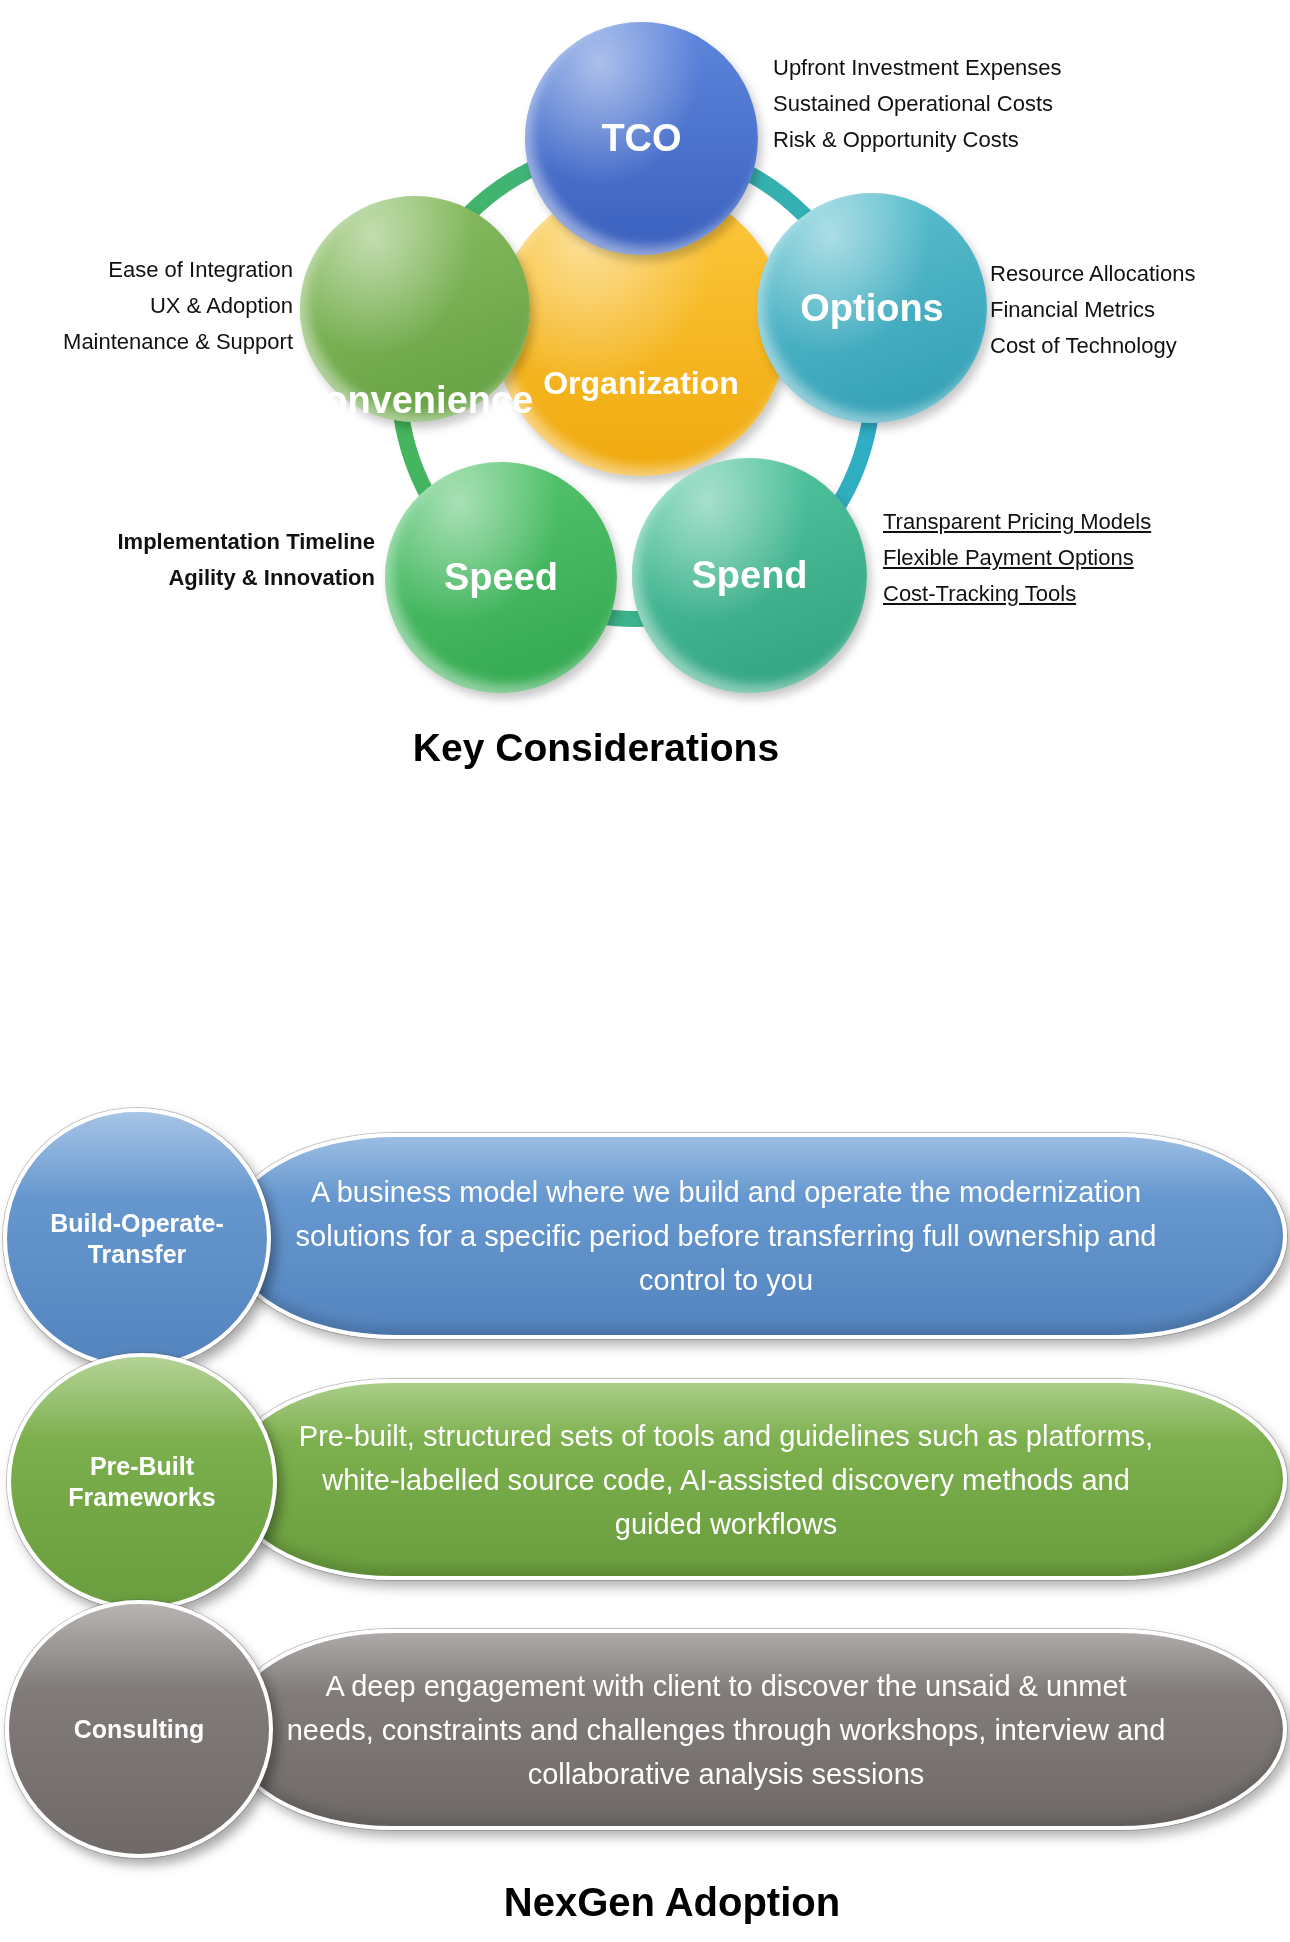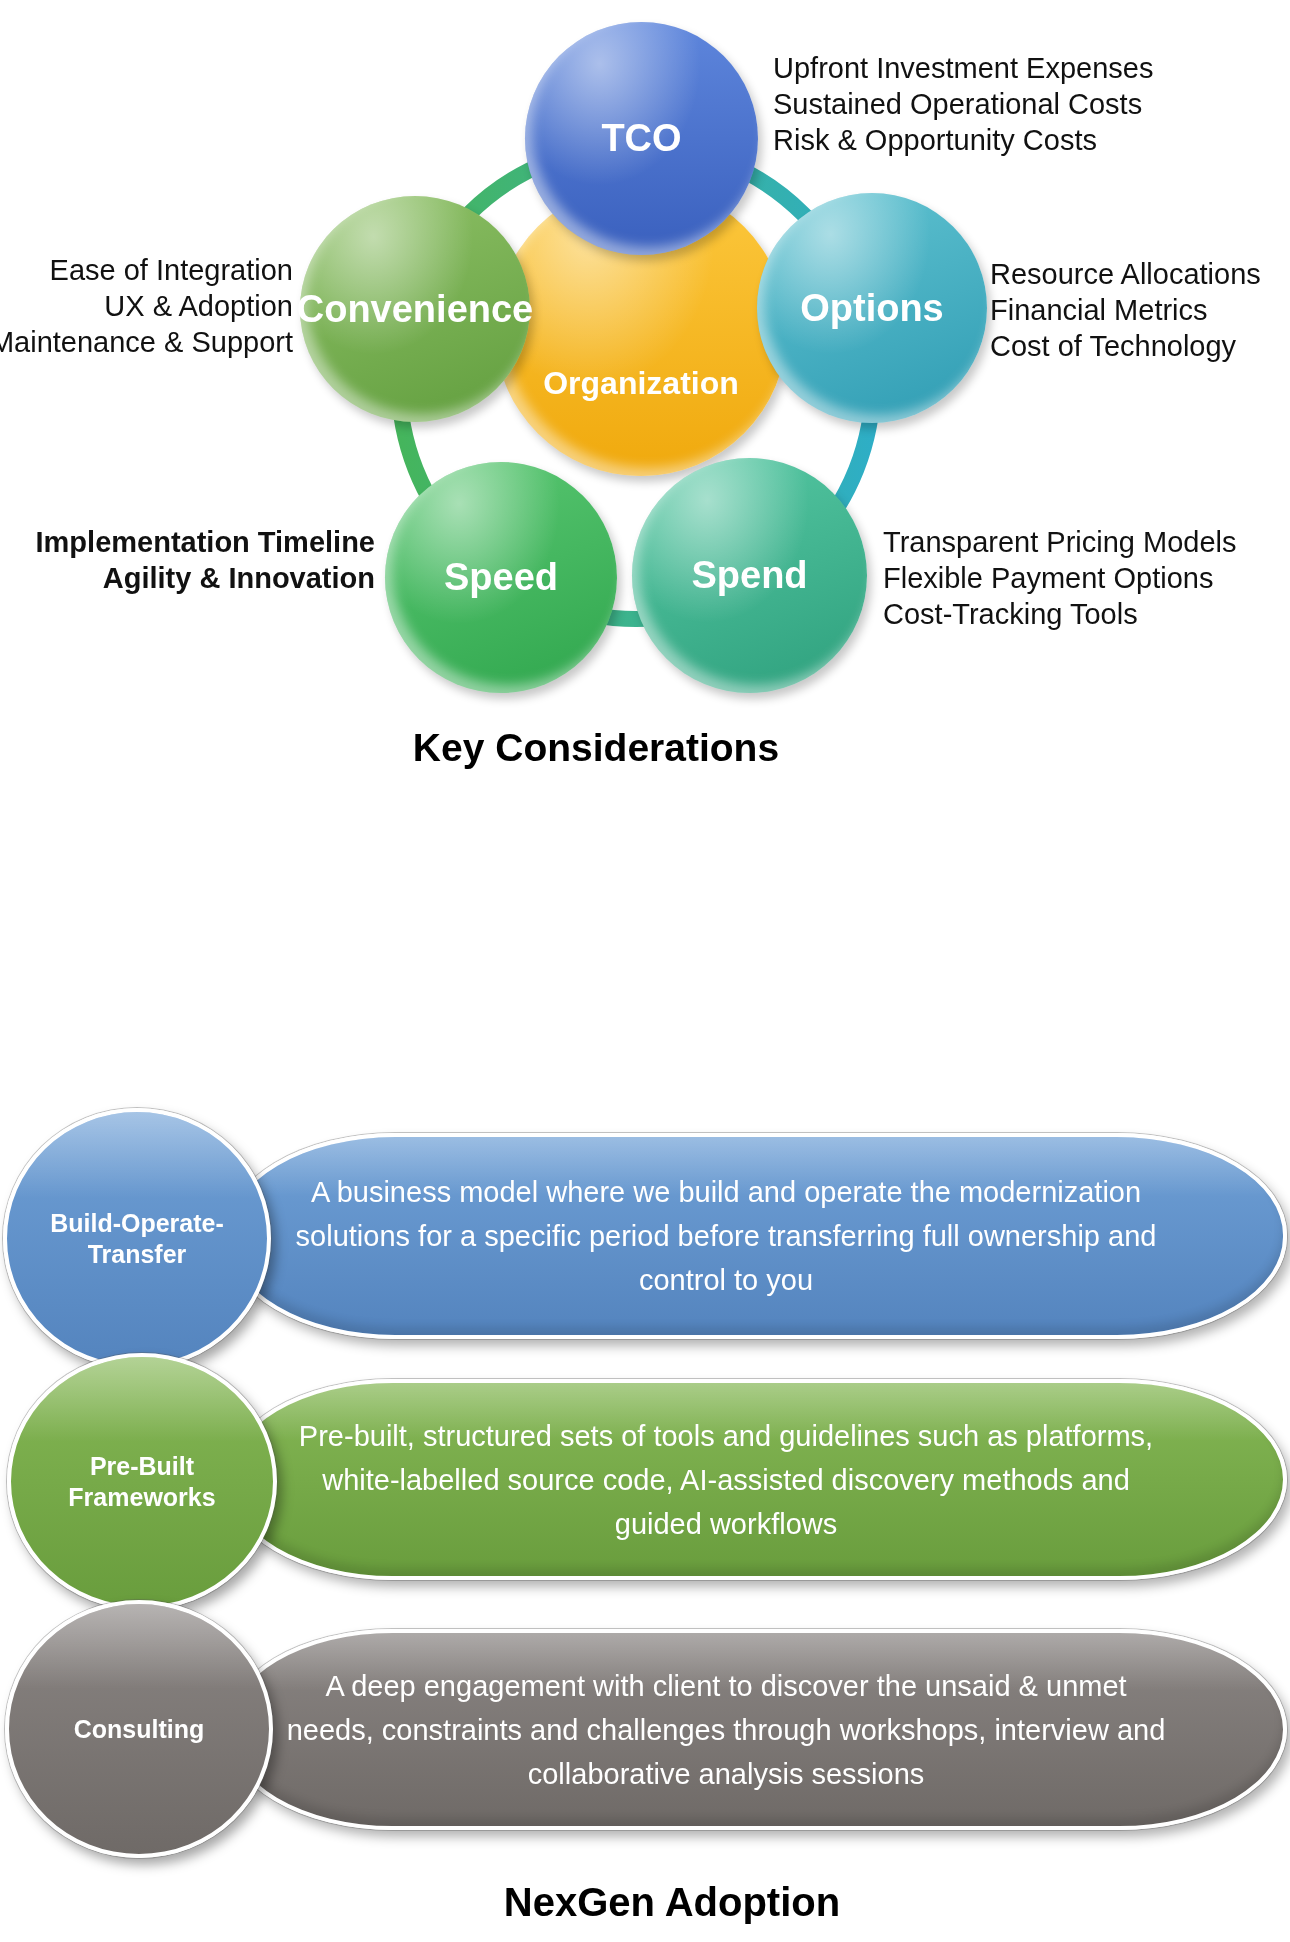--- a/index.html
+++ b/index.html
@@ -14,31 +14,31 @@
     display:flex;align-items:center;justify-content:center;
     color:#fff;font-weight:bold;text-align:center;
     box-shadow:4px 6px 10px rgba(0,0,0,.22), inset 7px -8px 12px rgba(255,255,255,.45);
   }
   .circle::before{
     content:"";position:absolute;inset:0;border-radius:50%;
     background:radial-gradient(ellipse at 32% 18%, rgba(255,255,255,.5), rgba(255,255,255,0) 45%);
   }
   .sat span{position:relative;z-index:2;font-size:38px;}
   .tco        {background:linear-gradient(180deg,#5E86DC,#3A60BE);}
-  .convenience{background:linear-gradient(160deg,#8FC167,#619E3E);}
+  .convenience{background:linear-gradient(160deg,#8FC167,#619E3E);align-items:flex-end;}
   .control    {background:linear-gradient(160deg,#62C4D2,#2F9CB3);}
   .speed      {background:linear-gradient(160deg,#5BC873,#2FA64D);}
   .spend      {background:linear-gradient(160deg,#57C9A4,#2EA07D);}
   .org        {background:linear-gradient(180deg,#FCC83E,#F0A90D);}
   .org-label{
     position:absolute;left:0;right:0;top:62%;z-index:2;
     font-size:32px;font-weight:bold;color:#fff;text-align:center;
   }
   .notes{
-    position:absolute;font-size:29px;line-height:36px;color:#111;white-space:nowrap;
+    position:absolute;font-size:22px;line-height:36px;color:#111;white-space:nowrap;
   }
   .notes.align-right{text-align:right;}
   .title{
     position:absolute;transform:translateX(-50%);margin:0;
     color:#000;font-weight:bold;white-space:nowrap;
   }
   .key-title{left:596px;top:726px;font-size:39px;}
   .nexgen-title{left:672px;top:1880px;font-size:40px;}
   
   .bot-circle{
@@ -127,21 +127,21 @@
     <div>Resource Allocations</div>
     <div>Financial Metrics</div>
     <div>Cost of Technology</div>
   </div>
 
   <div class="notes align-right" style="right:915px;top:524px;font-weight:bold;">
     <div>Implementation Timeline</div>
     <div>Agility &amp; Innovation</div>
   </div>
 
-  <div class="notes" style="left:883px;top:524px;">
+  <div class="notes" style="left:883px;top:504px;text-decoration:underline;">
     <div>Transparent Pricing Models</div>
     <div>Flexible Payment Options</div>
     <div>Cost-Tracking Tools</div>
   </div>
 
   <h2 class="title key-title">Key Considerations</h2>
 
   <div class="bot-pill row-blue" style="left:225px;top:1133px;width:1062px;height:206px;">
     <div class="pill-text">A business model where we build and operate the modernization solutions for a specific period before transferring full ownership and control to you</div>
   </div>

